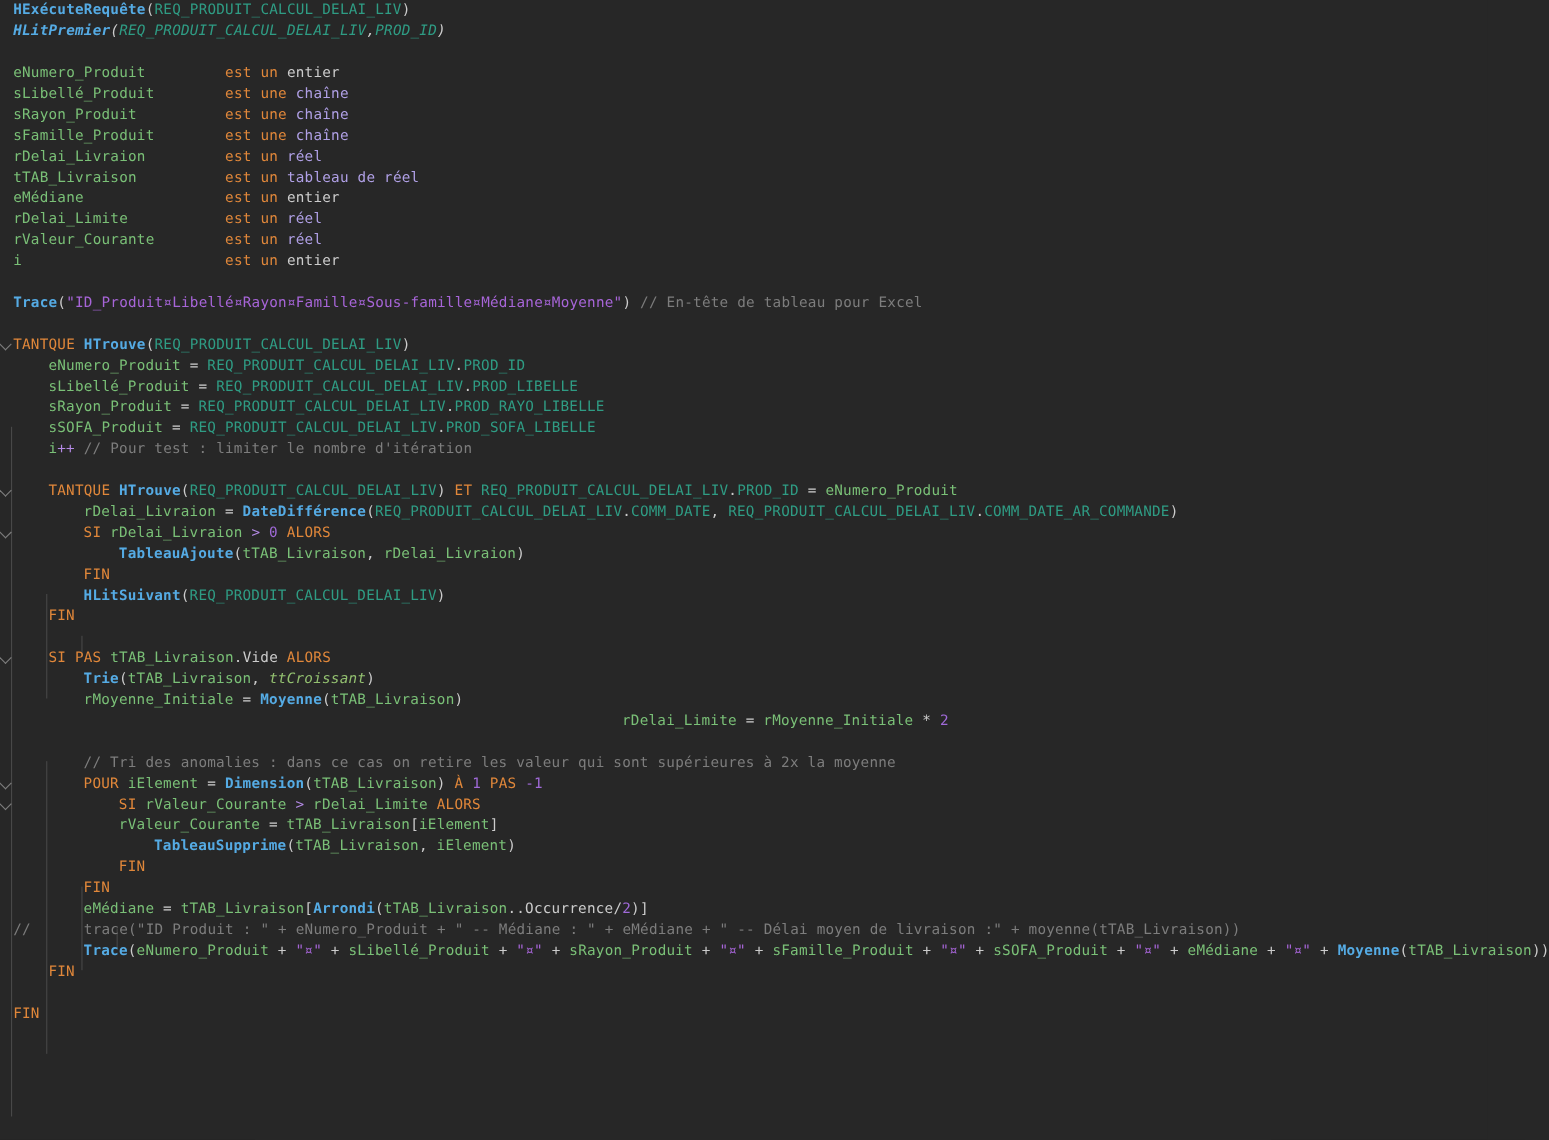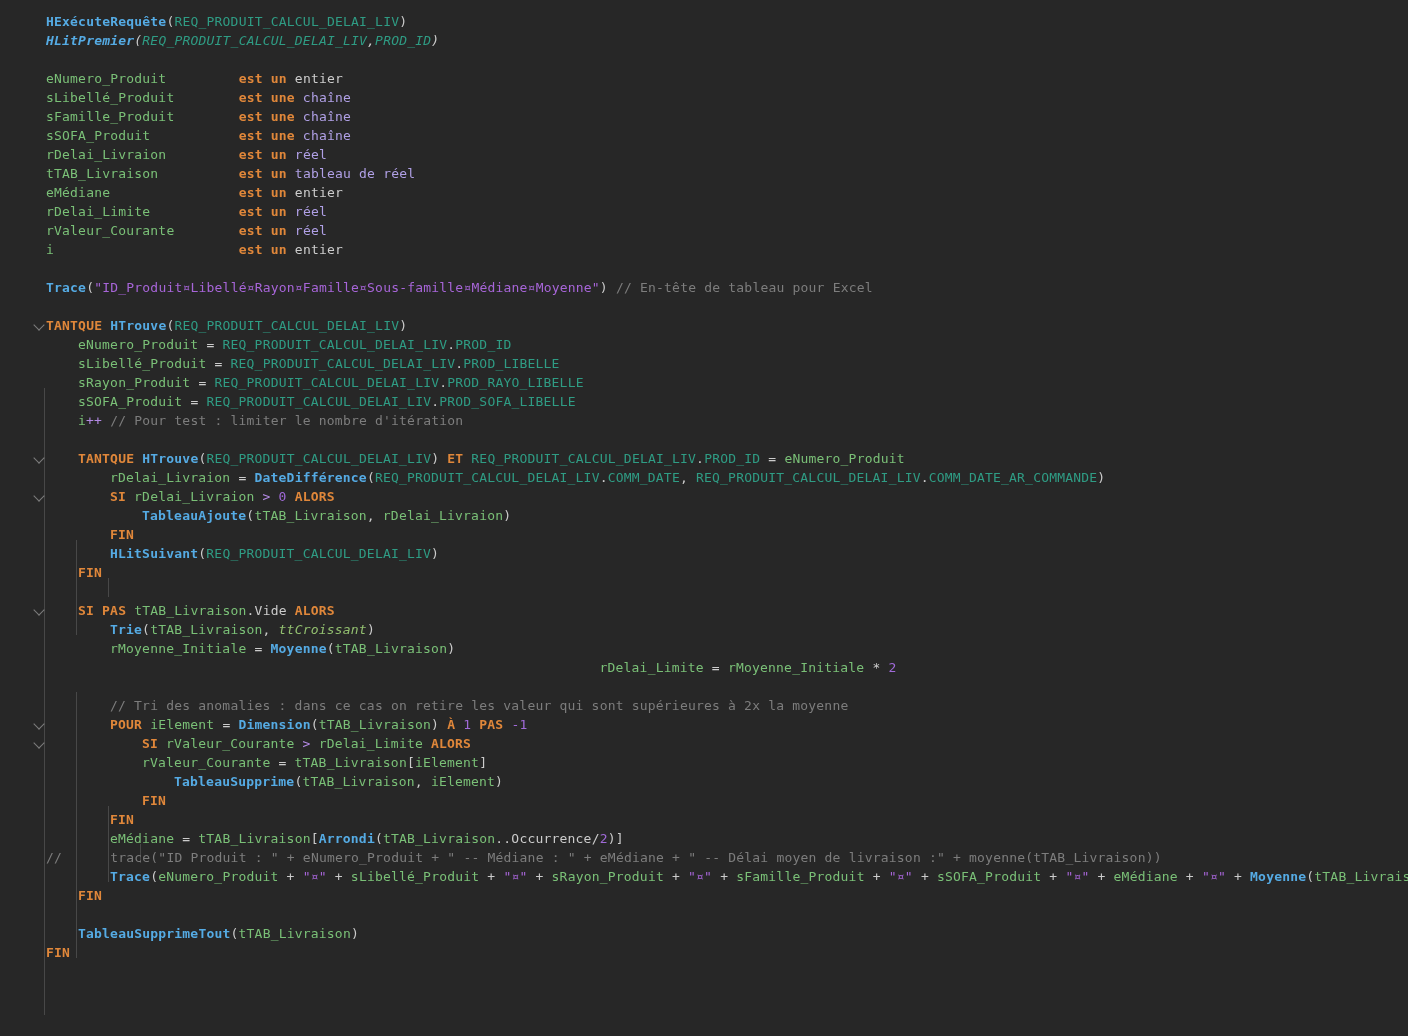--- a/index.html
+++ b/index.html
@@ -2,27 +2,27 @@
 <html style="--tk-k: #e0873a; --tk-f: #55abe4; --tk-h: #2f9c84; --tk-v: #7ac077; --tk-s: #a765d8; --tk-n: #a06ad8; --tk-o: #b48ae6; --tk-t: #b0a0e6; --tk-w: #cccccc; --tk-c: #7d7d7d; --tk-i: #93c070; --guide: #484848; --fold: #9a9a9a;"><head>
 <meta charset="utf-8">
 <style>
   html,body{margin:0;padding:0;width:1408px;height:1036px;overflow:hidden;}
   body{background:#272727;}
   .editor{
     position:relative;
     width:1352px;height:1036px;
     font-family:"DejaVu Sans Mono","Liberation Mono",monospace;
     font-size:13px;line-height:19px;letter-spacing:.2px;
-    padding-top:12px;box-sizing:border-box;margin-left:34px;
+    padding-top:0;box-sizing:border-box;
   }
   .line{
     position:relative;height:19px;white-space:pre;
   }
   .tk{display:inline;}
-  .tk-k{color:var(--tk-k);font-weight:bold;}
+  .tk-k{color:var(--tk-k);font-weight:normal;}
   .tk-f{color:var(--tk-f);font-weight:bold;}
   .tk-h{color:var(--tk-h);}
   .tk-v{color:var(--tk-v);}
   .tk-s{color:var(--tk-s);}
   .tk-n{color:var(--tk-n);}
   .tk-o{color:var(--tk-o);}
   .tk-t{color:var(--tk-t);}
   .tk-w{color:var(--tk-w);}
   .tk-c{color:var(--tk-c);}
   .tk-i{color:var(--tk-i);font-style:italic;}
@@ -44,22 +44,22 @@
     <div class="guide" style="left: 42px; top: 540px; height: 95px;"></div>
     <div class="guide" style="left: 74px; top: 578px; height: 19px;"></div>
     <div class="guide" style="left: 42px; top: 692px; height: 266px;"></div>
     <div class="guide" style="left: 74px; top: 806px; height: 76px;"></div>
     <div class="guide" style="left: 106px; top: 844px; height: 19px;"></div>
     <div class="line" style="padding-left: 12px;"><span class="tk tk-f">HExécuteRequête</span><span class="tk tk-w">(</span><span class="tk tk-h">REQ_PRODUIT_CALCUL_DELAI_LIV</span><span class="tk tk-w">)</span></div>
     <div class="line" style="padding-left: 12px; font-style: italic;"><span class="tk tk-f">HLitPremier</span><span class="tk tk-w">(</span><span class="tk tk-h">REQ_PRODUIT_CALCUL_DELAI_LIV</span><span class="tk tk-w">,</span><span class="tk tk-h">PROD_ID</span><span class="tk tk-w">)</span></div>
     <div class="line" style="padding-left: 12px;"></div>
     <div class="line" style="padding-left: 12px;"><span class="tk tk-v">eNumero_Produit</span><span class="tk tk-w">         </span><span class="tk tk-k">est un</span><span class="tk tk-w"> entier</span></div>
     <div class="line" style="padding-left: 12px;"><span class="tk tk-v">sLibellé_Produit</span><span class="tk tk-w">        </span><span class="tk tk-k">est une</span><span class="tk tk-t"> chaîne</span></div>
+    <div class="line" style="padding-left: 12px;"><span class="tk tk-v">sRayon_Produit</span><span class="tk tk-w">          </span><span class="tk tk-k">est une</span><span class="tk tk-t"> chaîne</span></div>
     <div class="line" style="padding-left: 12px;"><span class="tk tk-v">sFamille_Produit</span><span class="tk tk-w">        </span><span class="tk tk-k">est une</span><span class="tk tk-t"> chaîne</span></div>
-    <div class="line" style="padding-left: 12px;"><span class="tk tk-v">sSOFA_Produit</span><span class="tk tk-w">           </span><span class="tk tk-k">est une</span><span class="tk tk-t"> chaîne</span></div>
     <div class="line" style="padding-left: 12px;"><span class="tk tk-v">rDelai_Livraion</span><span class="tk tk-w">         </span><span class="tk tk-k">est un</span><span class="tk tk-t"> réel</span></div>
     <div class="line" style="padding-left: 12px;"><span class="tk tk-v">tTAB_Livraison</span><span class="tk tk-w">          </span><span class="tk tk-k">est un</span><span class="tk tk-t"> tableau de réel</span></div>
     <div class="line" style="padding-left: 12px;"><span class="tk tk-v">eMédiane</span><span class="tk tk-w">                </span><span class="tk tk-k">est un</span><span class="tk tk-w"> entier</span></div>
     <div class="line" style="padding-left: 12px;"><span class="tk tk-v">rDelai_Limite</span><span class="tk tk-w">           </span><span class="tk tk-k">est un</span><span class="tk tk-t"> réel</span></div>
     <div class="line" style="padding-left: 12px;"><span class="tk tk-v">rValeur_Courante</span><span class="tk tk-w">        </span><span class="tk tk-k">est un</span><span class="tk tk-t"> réel</span></div>
     <div class="line" style="padding-left: 12px;"><span class="tk tk-v">i</span><span class="tk tk-w">                       </span><span class="tk tk-k">est un</span><span class="tk tk-w"> entier</span></div>
     <div class="line" style="padding-left: 12px;"></div>
     <div class="line" style="padding-left: 12px;"><span class="tk tk-f">Trace</span><span class="tk tk-w">(</span><span class="tk tk-s">"ID_Produit¤Libellé¤Rayon¤Famille¤Sous-famille¤Médiane¤Moyenne"</span><span class="tk tk-w">) </span><span class="tk tk-c">// En-tête de tableau pour Excel</span></div>
     <div class="line" style="padding-left: 12px;"></div>
     <div class="line" style="padding-left: 12px;"><span class="fold"></span><span class="tk tk-k">TANTQUE</span><span class="tk tk-w"> </span><span class="tk tk-f">HTrouve</span><span class="tk tk-w">(</span><span class="tk tk-h">REQ_PRODUIT_CALCUL_DELAI_LIV</span><span class="tk tk-w">)</span></div>
@@ -87,15 +87,14 @@
     <div class="line" style="padding-left: 108px;"><span class="fold"></span><span class="tk tk-k">SI</span><span class="tk tk-w"> </span><span class="tk tk-v">rValeur_Courante</span><span class="tk tk-w"> </span><span class="tk tk-o">&gt;</span><span class="tk tk-w"> </span><span class="tk tk-v">rDelai_Limite</span><span class="tk tk-w"> </span><span class="tk tk-k">ALORS</span></div>
     <div class="line" style="padding-left: 108px;"><span class="tk tk-v">rValeur_Courante</span><span class="tk tk-w"> = </span><span class="tk tk-v">tTAB_Livraison</span><span class="tk tk-w">[</span><span class="tk tk-v">iElement</span><span class="tk tk-w">]</span></div>
     <div class="line" style="padding-left: 140px;"><span class="tk tk-f">TableauSupprime</span><span class="tk tk-w">(</span><span class="tk tk-v">tTAB_Livraison</span><span class="tk tk-w">, </span><span class="tk tk-v">iElement</span><span class="tk tk-w">)</span></div>
     <div class="line" style="padding-left: 108px;"><span class="tk tk-k">FIN</span></div>
     <div class="line" style="padding-left: 76px;"><span class="tk tk-k">FIN</span></div>
     <div class="line" style="padding-left: 76px;"><span class="tk tk-v">eMédiane</span><span class="tk tk-w"> = </span><span class="tk tk-v">tTAB_Livraison</span><span class="tk tk-w">[</span><span class="tk tk-f">Arrondi</span><span class="tk tk-w">(</span><span class="tk tk-v">tTAB_Livraison</span><span class="tk tk-w">..Occurrence/</span><span class="tk tk-n">2</span><span class="tk tk-w">)]</span></div>
     <div class="line" style="padding-left: 12px;"><span class="tk tk-c">//      trace("ID Produit : " + eNumero_Produit + " -- Médiane : " + eMédiane + " -- Délai moyen de livraison :" + moyenne(tTAB_Livraison))</span></div>
     <div class="line" style="padding-left: 76px;"><span class="tk tk-f">Trace</span><span class="tk tk-w">(</span><span class="tk tk-v">eNumero_Produit</span><span class="tk tk-w"> + </span><span class="tk tk-s">"¤"</span><span class="tk tk-w"> + </span><span class="tk tk-v">sLibellé_Produit</span><span class="tk tk-w"> + </span><span class="tk tk-s">"¤"</span><span class="tk tk-w"> + </span><span class="tk tk-v">sRayon_Produit</span><span class="tk tk-w"> + </span><span class="tk tk-s">"¤"</span><span class="tk tk-w"> + </span><span class="tk tk-v">sFamille_Produit</span><span class="tk tk-w"> + </span><span class="tk tk-s">"¤"</span><span class="tk tk-w"> + </span><span class="tk tk-v">sSOFA_Produit</span><span class="tk tk-w"> + </span><span class="tk tk-s">"¤"</span><span class="tk tk-w"> + </span><span class="tk tk-v">eMédiane</span><span class="tk tk-w"> + </span><span class="tk tk-s">"¤"</span><span class="tk tk-w"> + </span><span class="tk tk-f">Moyenne</span><span class="tk tk-w">(</span><span class="tk tk-v">tTAB_Livraison</span><span class="tk tk-w">))</span></div>
     <div class="line" style="padding-left: 44px;"><span class="tk tk-k">FIN</span></div>
     <div class="line" style="padding-left: 12px;"></div>
-    <div class="line" style="padding-left: 44px;"><span class="tk tk-f">TableauSupprimeTout</span><span class="tk tk-w">(</span><span class="tk tk-v">tTAB_Livraison</span><span class="tk tk-w">)</span></div>
     <div class="line" style="padding-left: 12px;"><span class="tk tk-k">FIN</span></div>
   </div>
 
 </body></html>

